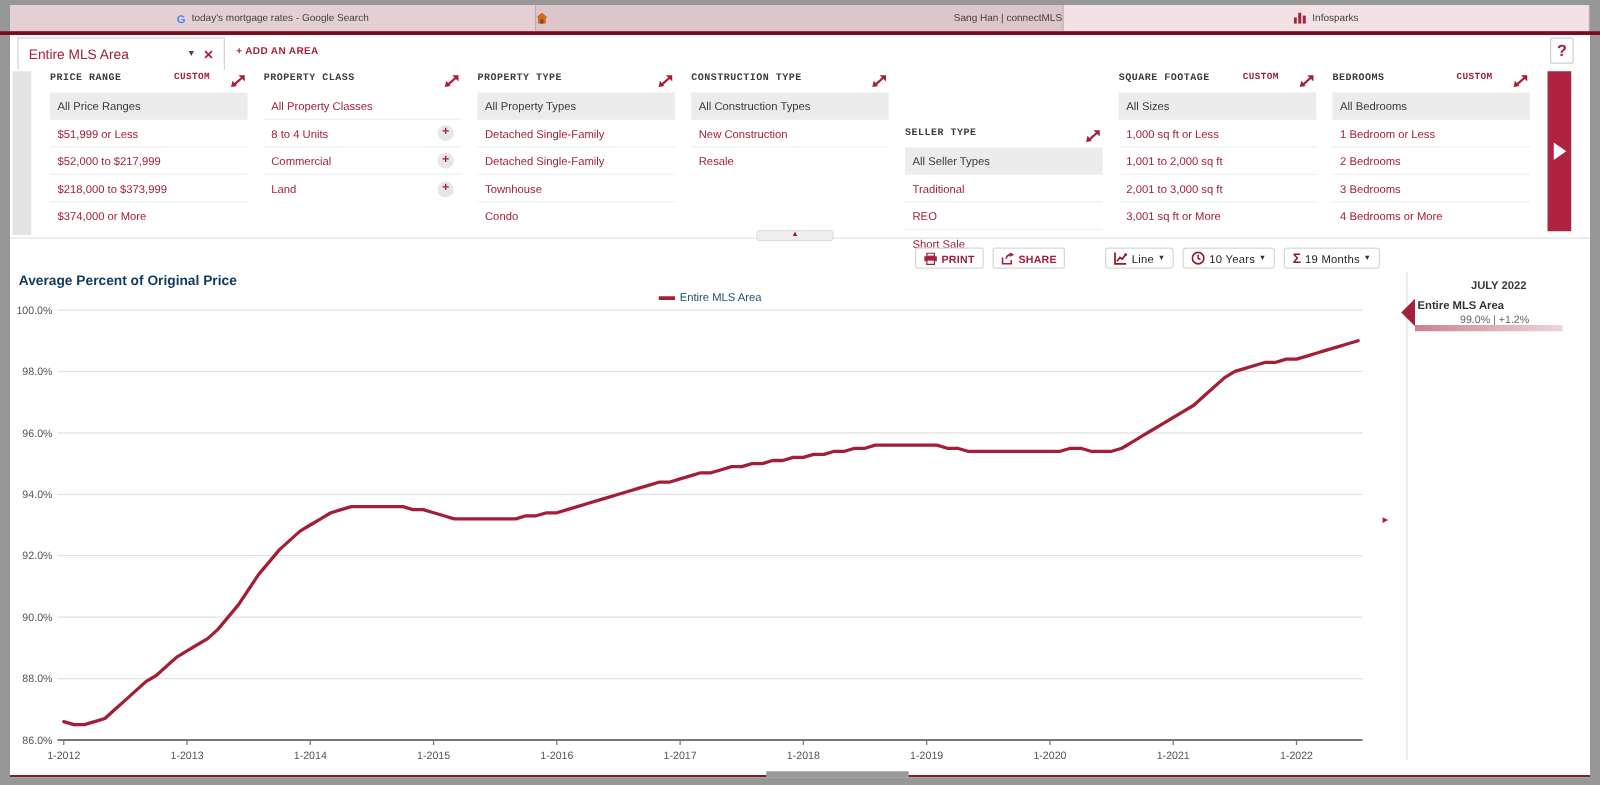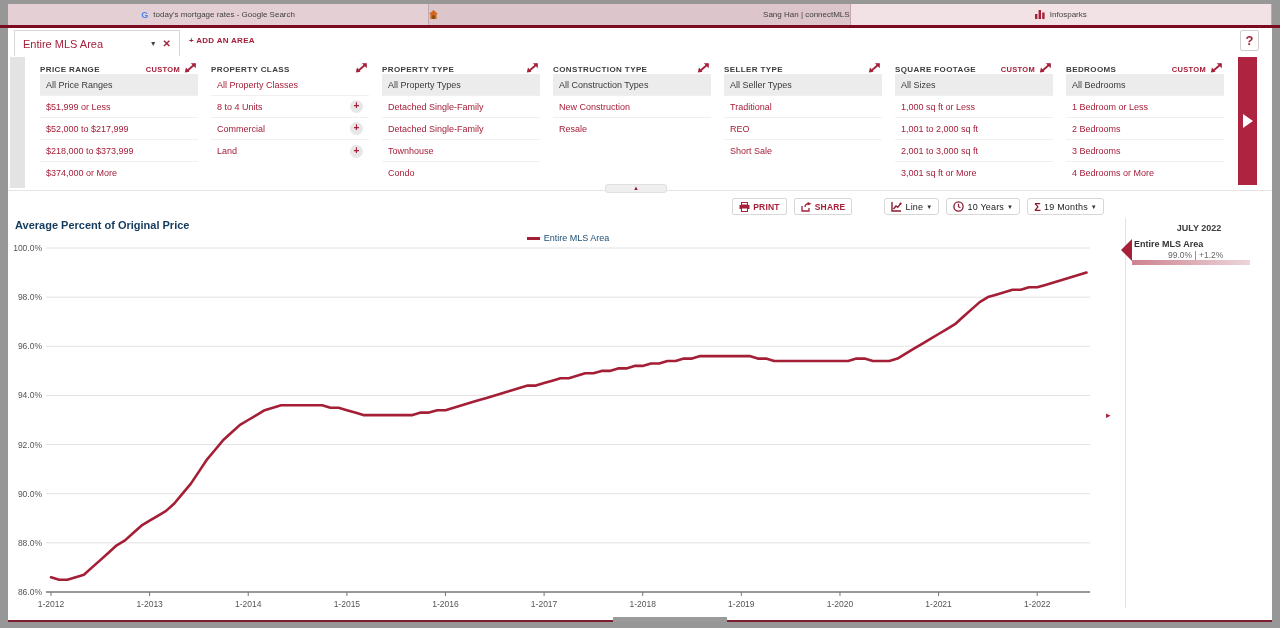--- a/index.html
+++ b/index.html
@@ -24,21 +24,21 @@
   .area-tab .caret { color:#444; font-size:7px; }
   .area-tab .close { color:#a6203a; font-size:10px; font-weight:bold; }
   .add-area { position:absolute; left:181px; top:8px; color:#a6203a; font-size:8px; font-weight:bold; letter-spacing:.3px; }
   .help-btn { position:absolute; left:1232px; top:2px; width:19px; height:21px; background:#fff; border:1px solid #cfcfcf;
               border-radius:2px; color:#a6203a; font-size:13px; font-weight:bold; text-align:center; line-height:20px; }
 
   
   .filter-panel { position:absolute; left:0; top:28px; width:1264px; height:135px; background:#fff; border-bottom:1px solid #e4e4e4; }
   .left-strip { position:absolute; left:2px; top:1px; width:15px; height:131px; background:#e3e3e3; }
   .fcol { position:absolute; top:2px; width:158px; }
-  .fhead { display:flex; align-items:flex-end; height:16px; gap:4px; }
+  .fhead { display:flex; align-items:flex-start; height:16px; gap:16px;font-family:Liberation Mono, monospace; }
   .fhead .ftitle { font-size:8px; font-weight:bold; color:#3c3c3c; letter-spacing:.4px; flex:1 1 auto; }
   .fhead .custom { font-size:7.5px; font-weight:bold; color:#a6203a; letter-spacing:.3px; }
   .fitem { display:flex; align-items:center; height:22px; border-bottom:1px solid #f0f0f0; padding:0 6px; gap:4px; }
   .fitem:last-child { border-bottom:none; }
   .fitem .flabel { font-size:9px; color:#a6203a; flex:1 1 auto; }
   .fitem.selected { background:#ececec; }
   .fitem.selected .flabel { color:#3a3a3a; }
   .badge-dot { width:13px; height:13px; border-radius:50%; background:#ab1b38; }
   .badge-plus { width:13px; height:13px; border-radius:50%; background:#e7e7e7; color:#a6203a; font-size:10px;
                 font-weight:bold; text-align:center; line-height:12px; }
@@ -220,21 +220,21 @@
         <div class="fitem selected">
           <span class="flabel">All Construction Types</span>
         </div>
         <div class="fitem">
           <span class="flabel">New Construction</span>
         </div>
         <div class="fitem">
           <span class="flabel">Resale</span>
         </div>
       </div>
-      <div class="fcol" style="left: 716px;">
+      <div class="fcol" style="left: 716px; margin-top: 44px;">
         <div class="fhead">
           <span class="ftitle">SELLER TYPE</span>
           <span class="icon">
             <svg width="14" height="13" viewBox="0 0 14 13">
               <path d="M2.5 10.5 L11 3" stroke="#a6203a" stroke-width="1.8" fill="none"></path>
               <path d="M6.8 2.2 H11.8 V7.2 Z" fill="#a6203a"></path>
               <path d="M2 6.5 L5.5 10.8 L0.8 11.6 Z" fill="#a6203a"></path>
             </svg>
           </span>
         </div>

